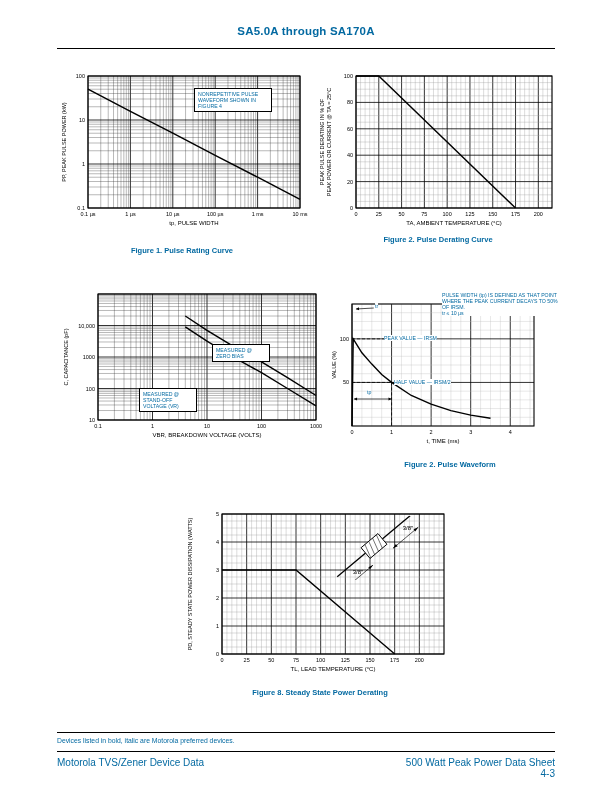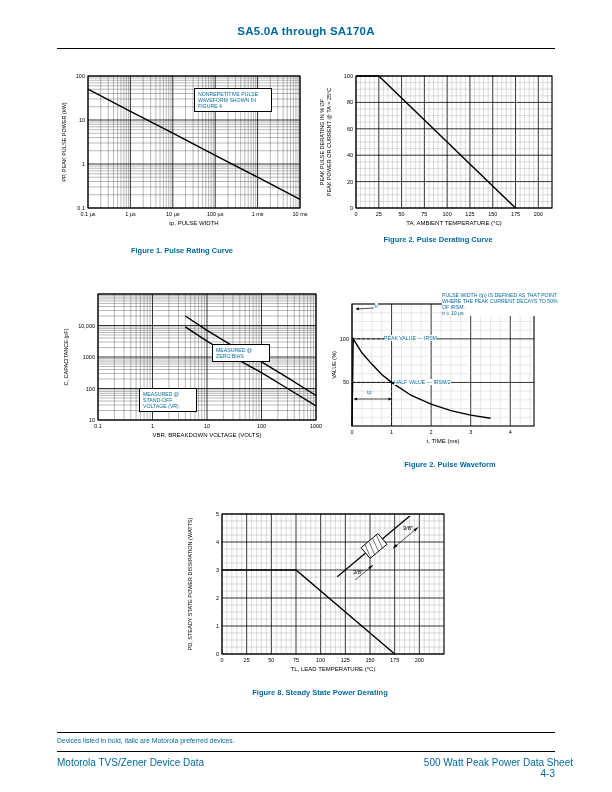--- a/index.html
+++ b/index.html
@@ -484,16 +484,16 @@
       <text x="86" y="14" font-size="6" text-anchor="middle">3/8″</text>
       <text x="36" y="58" font-size="6" text-anchor="middle">3/8″</text>
     </svg>
     <div class="caption" style="top:182px">Figure 8. Steady State Power Derating</div>
   </div>
 
   <div class="abs rule" style="left:57px;top:728px;width:498px"></div>
   <div class="abs footnote" style="left:57px;top:733px">Devices listed in bold, italic are Motorola preferred devices.</div>
   <div class="abs rule" style="left:57px;top:747px;width:498px"></div>
   <div class="abs footline" style="left:57px;top:753px">Motorola TVS/Zener Device Data</div>
-  <div class="abs footline" style="right:39px;top:753px;text-align:right">500 Watt Peak Power Data Sheet</div>
+  <div class="abs footline" style="right:57px;top:753px;text-align:right">500 Watt Peak Power Data Sheet</div>
   <div class="abs footline" style="right:57px;top:764px;text-align:right">4-3</div>
 
 </div>
 
 </body></html>

